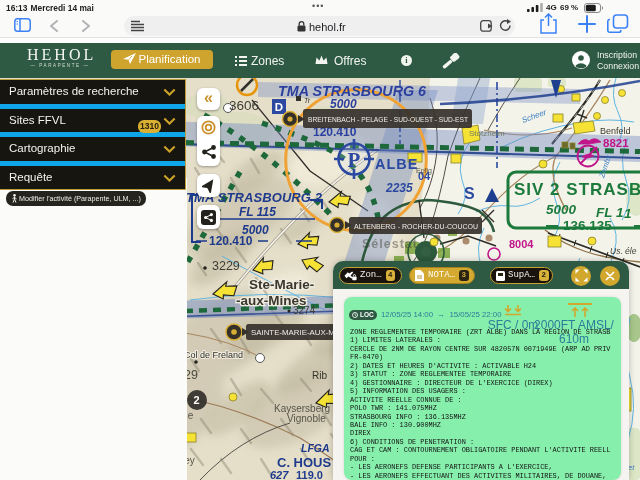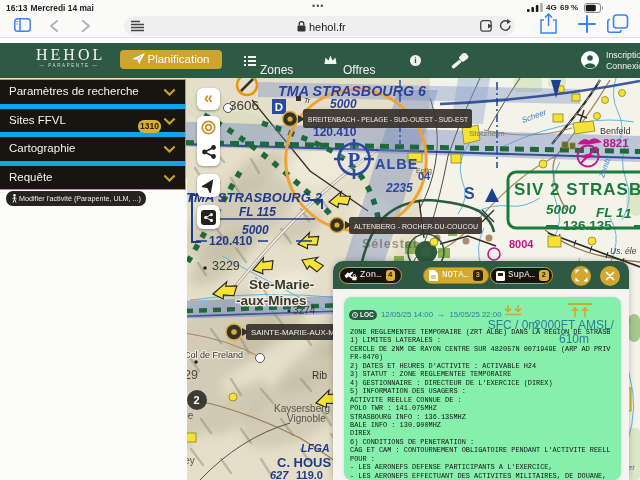--- a/index.html
+++ b/index.html
@@ -10,21 +10,21 @@
   #topbar{left:0;top:0;width:640px;height:37px;background:#fafaf9;border-bottom:1px solid #e2e2e0;}
   #whitegap{left:0;top:38px;width:640px;height:5px;background:#fdfdfd;}
   .sb-txt{font-size:8.4px;font-weight:bold;color:#1b1b1b;top:2.5px;}
   #addr{left:124px;top:16px;width:391px;height:20px;background:#efeff0;border-radius:10px;}
   
   #navbar{left:0;top:43px;width:640px;height:35px;background:#2e5a43;}
   #logo{left:20px;top:47px;width:66px;text-align:center;color:#f7f7f2;}
   #logo .l1{font-family:"Liberation Serif",serif;font-size:16px;letter-spacing:3px;line-height:16px;}
   #logo .l2{font-size:4.5px;letter-spacing:1.6px;line-height:6px;color:#d8ded6;}
   #btnplan{left:104px;top:50px;width:102px;height:19px;background:#cfa42e;border-radius:4px;color:#fff;font-size:11.5px;line-height:19px;text-align:center;}
-  .navtxt{color:#f2f4f0;font-size:12px;top:54px;line-height:12px;margin-top:9px;}
+  .navtxt{color:#f2f4f0;font-size:12px;top:54px;line-height:12px;}
   #insc{left:590px;top:49px;font-size:8.8px;line-height:10.5px;color:#f2f4f0;}
   
   #sidebar{left:0;top:79px;width:185px;border-top:1px solid #bf9c3a;border-bottom:1px solid #bf9c3a;border-right:1px solid #bf9c3a;background:#17150f;}
   .acc{position:relative;height:23.6px;border-bottom:5px solid #0ea5e9;color:#f4f3ef;font-size:11.5px;line-height:23.6px;padding-left:9px;}
   .acc:last-child{border-bottom:none;}
   .chev{position:absolute;right:9px;top:8px;width:13px;height:8px;}
   #badge1310{position:absolute;left:138px;top:11px;width:23px;height:13px;background:#d9b031;border-radius:6px;color:#2a220e;font-size:8.5px;font-weight:bold;text-align:center;line-height:13.5px;}
   #modpill{left:6px;top:191px;width:140px;height:15px;background:rgba(26,24,18,.95);border-radius:7px;color:#f0efe9;font-size:7.2px;line-height:15px;text-align:center;}
   
   .mapbtn{left:197px;width:23px;background:#fff;border-radius:6px;box-shadow:0 1px 3px rgba(0,0,0,.35);}
@@ -369,21 +369,21 @@
     <div id="pophead">
       <div class="tab tabdark" style="left:6px;width:61px;">
         <svg width="13" height="10" viewBox="0 0 13 10" style="margin-left:4px;">
             <path d="M0.5,4.8 L3.8,1.2 L5.2,2.6 L8.2,0.4 L9.2,1.6 L6.6,4.4 L8.8,6.8 L7.6,7.6 L4.6,5.6 L2.4,7.2 Z" fill="#fff"></path>
             <rect x="8.2" y="5.4" width="4.4" height="3.8" rx="0.9" fill="#fff"></rect>
             <path d="M9.3,5.4 V4.6 a1.1,1.1 0 0 1 2.2,0 V5.4" stroke="#fff" stroke-width="0.9" fill="none"></path>
           </svg>
         <span style="margin-left:3px;">Zon…</span>
         <span class="tbadge" style="background:#d8b13a;color:#241d0d;margin-left:4px;">4</span>
       </div>
-      <div class="tab tabgold" style="left:90px;width:64px;text-align:center;">
+      <div class="tab tabgold" style="left:76px;width:64px;text-align:center;">
         <svg width="9" height="11" viewBox="0 0 9 11" style="margin-left:5px;">
             <path d="M0,0 h5.5 l3.5,3.5 v7.5 h-9 z" fill="#fff"></path>
             <path d="M2,6 h5 M2,8 h5" stroke="#b08a22" stroke-width="0.9"></path>
           </svg>
         <span style="margin-left:4px;">NOTA…</span>
         <span class="tbadge" style="background:#2a2413;color:#d8b13a;margin-left:4px;">3</span>
       </div>
       <div class="tab tabdark" style="left:157px;width:61px;">
         <svg width="9" height="10" viewBox="0 0 9 10" style="margin-left:5px;">
             <rect x="0" y="0" width="9" height="10" rx="1.5" fill="#fff"></rect>
@@ -565,21 +565,21 @@
       </g>
     </svg>
   <div class="abs" style="left:546px;top:3px;font-size:8px;font-weight:bold;color:#1b1b1b;">4G</div>
   <div class="abs" style="left:560px;top:3px;font-size:8px;font-weight:bold;color:#1b1b1b;">69 %</div>
   <svg class="abs" style="left:584px;top:3px;" width="20" height="10" viewBox="0 0 20 10">
       <rect x="0.5" y="0.5" width="16" height="9" rx="2.5" fill="none" stroke="#8a8a8e" stroke-width="1"></rect>
       <rect x="1.8" y="1.8" width="10" height="6.4" rx="1.5" fill="#1b1b1b"></rect>
       <path d="M18,3.5 Q19.5,5 18,6.5" stroke="#8a8a8e" stroke-width="1" fill="none"></path>
     </svg>
 
-  <div class="abs" id="navbar-items" style="left:16px;top:43px;width:584px;height:35px;">
+  <div class="abs" id="navbar-items" style="left:7px;top:43px;width:584px;height:35px;">
     <div class="abs" id="logo" style="position:absolute;left:20px;top:4px;">
       <div class="l1">HEHOL</div>
       <div class="l2">— PARAPENTE —</div>
     </div>
     <div class="abs" id="btnplan" style="top:7px;"><svg width="13" height="11" viewBox="0 0 13 11" style="vertical-align:-1px;margin-right:2px;">
           <path d="M0,6 L13,0 L7,11 L5.5,6.8 Z" fill="#fff"></path>
           <path d="M5.5,6.8 L9,3" stroke="#cfa42e" stroke-width="0.8"></path>
         </svg>Planification</div>
     <svg class="abs" style="left:228px;top:13px;" width="12" height="10" viewBox="0 0 12 10">
         <g fill="#f2f4f0">

